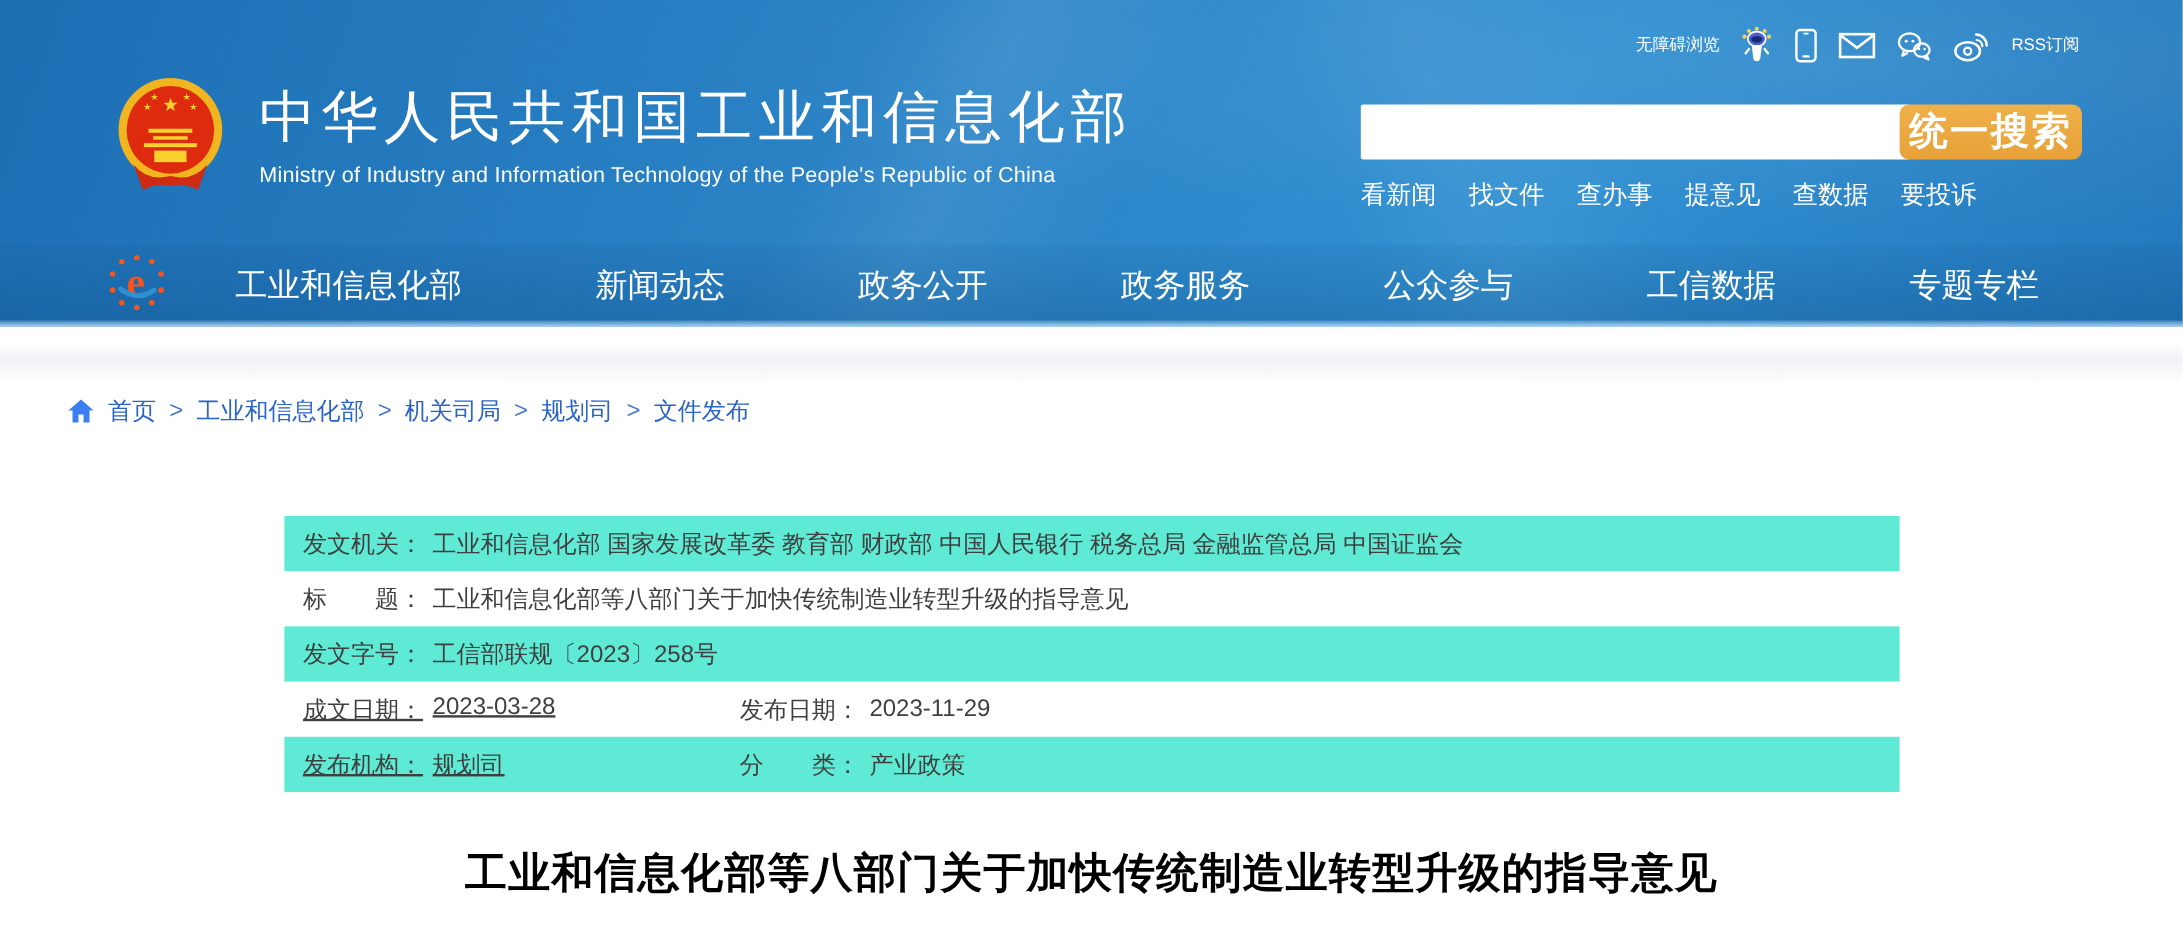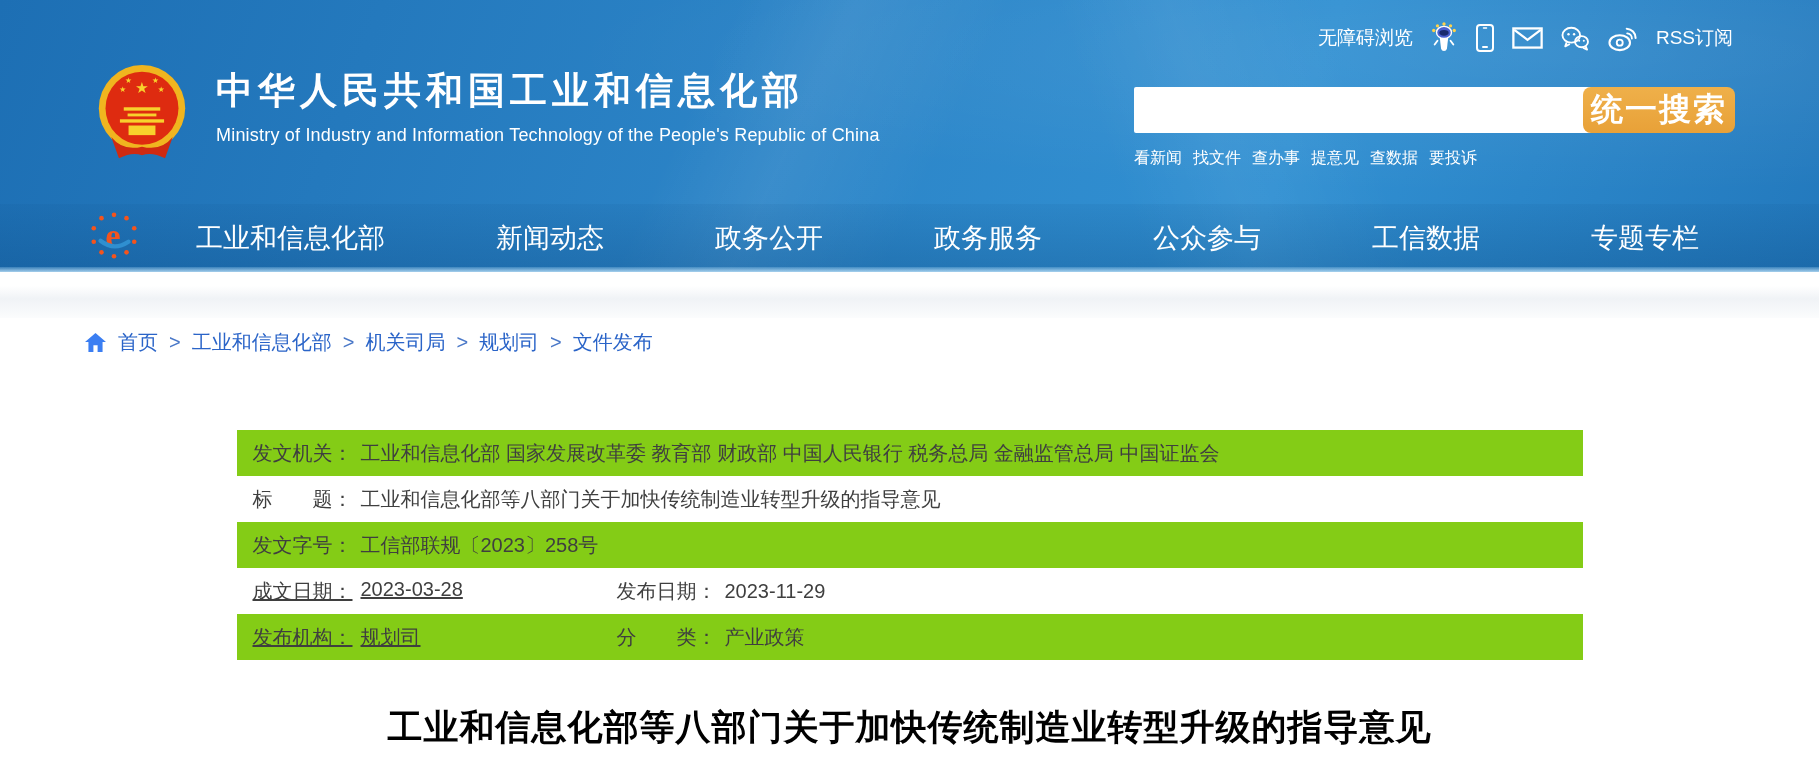--- a/index.html
+++ b/index.html
@@ -9,63 +9,63 @@
   
   .header { position:relative; height:272px;
     background:linear-gradient(110deg,#1d6fb4 0%,#2b83c6 40%,#3190d2 70%,#2379bd 100%); }
   .header::before { content:""; position:absolute; inset:0; pointer-events:none;
     background:
       linear-gradient(115deg,transparent 38%,rgba(255,255,255,.07) 44%,transparent 52%),
       linear-gradient(70deg,transparent 60%,rgba(255,255,255,.05) 66%,transparent 74%),
       radial-gradient(ellipse at 85% 20%,rgba(255,255,255,.08),transparent 45%); }
 
   .topbar { position:absolute; top:22px; right:86px; display:flex; align-items:center;
-    gap:17px; color:#fff; font-size:19px; z-index:3; }
+    gap:17px; color:#fff; font-size:14px; z-index:3; }
   .topbar a { color:#fff; text-decoration:none; cursor:pointer; }
   .tb-icon { display:inline-flex; align-items:center; cursor:pointer; }
 
   .brand { position:absolute; top:60px; left:94px; display:flex; z-index:2; }
   .brand-text { margin-left:26px; margin-top:10px; color:#fff; }
-  .title-cn { font-size:37px; font-weight:700; letter-spacing:5px; line-height:1.15; }
+  .title-cn { font-size:47px; font-weight:400; letter-spacing:5px; line-height:1.15; }
   .title-en { margin-top:12px; font-size:18px; letter-spacing:.2px; }
 
   .search-wrap { position:absolute; top:87px; right:84px; width:601px; height:46px;
     display:flex; z-index:3; }
   .search-input { flex:1; border:none; outline:none; background:#fff; height:46px;
     padding:0 14px; font-size:20px; border-radius:2px 0 0 2px; }
   .search-btn { width:152px; height:46px; margin-left:-8px; border:none; cursor:pointer;
     background:linear-gradient(180deg,#efb04a,#e8a138); color:#fff; font-weight:700;
     font-size:32px; letter-spacing:2px; border-radius:8px; }
   .quick-links { position:absolute; top:148px; right:84px; width:601px; display:flex;
-    gap:11px; color:#fff; font-size:16px; z-index:3; }
+    gap:27px; color:#fff; font-size:21px; z-index:3; }
   .quick-links span { cursor:pointer; }
 
   .nav { position:absolute; left:0; right:0; bottom:0; height:68px; z-index:2;
     background:linear-gradient(180deg,rgba(10,70,125,.08),rgba(10,70,125,.30)); }
   .nav::after { content:""; position:absolute; left:0; right:0; bottom:0; height:5px;
     background:linear-gradient(180deg,rgba(150,205,240,.25),rgba(190,225,248,.85)); }
   .nav-inner { display:flex; align-items:center; height:100%; padding:0 60px 0 88px; }
   .nav-logo { margin-right:56px; flex:0 0 auto; }
   .nav-items { flex:1; display:flex; justify-content:space-between; padding-right:60px;
     color:#fff; font-size:27px; }
   .nav-items span { cursor:pointer; white-space:nowrap; }
 
   
   .page-gap { height:46px;
     background:linear-gradient(180deg,#ffffff 0%,#ffffff 30%,#f0f3f6 58%,#fbfcfd 100%); }
 
-  .breadcrumb { display:flex; align-items:center; gap:11px; padding-left:84px;
+  .breadcrumb { display:flex; align-items:center; gap:11px; padding-left:56px;
     margin-top:8px; height:32px; font-size:20px; color:#2a64c8; }
   .breadcrumb .crumb { cursor:pointer; }
   .breadcrumb .sep { color:#4a78c8; }
   .crumb-current { cursor:default; }
 
   .doc-table { width:1346px; margin:72px auto 0; font-size:20px; color:#3f3f3f; }
   .meta-row { display:flex; align-items:center; height:46px; padding-left:16px; }
-  .meta-row.gray { background:#84cc16;text-align:right; }
+  .meta-row.gray { background:#5eead4;text-align:right; }
   .meta-label { white-space:pre; }
   .meta-value { margin-left:8px; }
   .pair-first { width:364px; display:flex; flex:0 0 auto;text-decoration:underline; }
 
   .article-title { width:1346px; margin:44px auto 0; text-align:center; font-size:35px;
     font-weight:700; color:#000; letter-spacing:1px; }
 </style>
 </head>
 <body>
 

